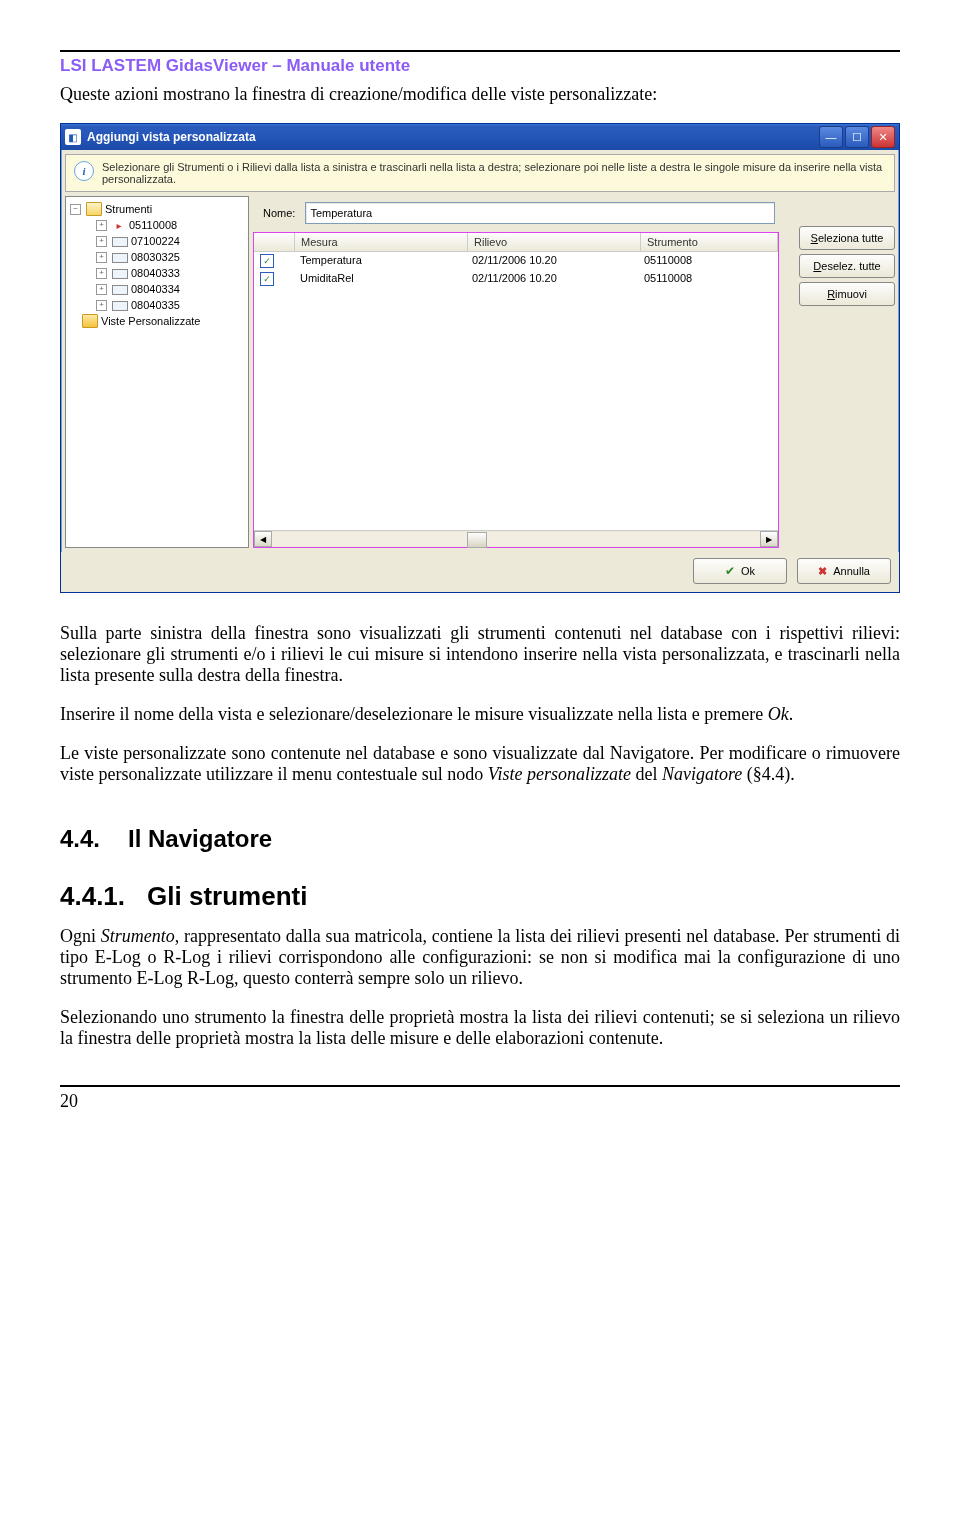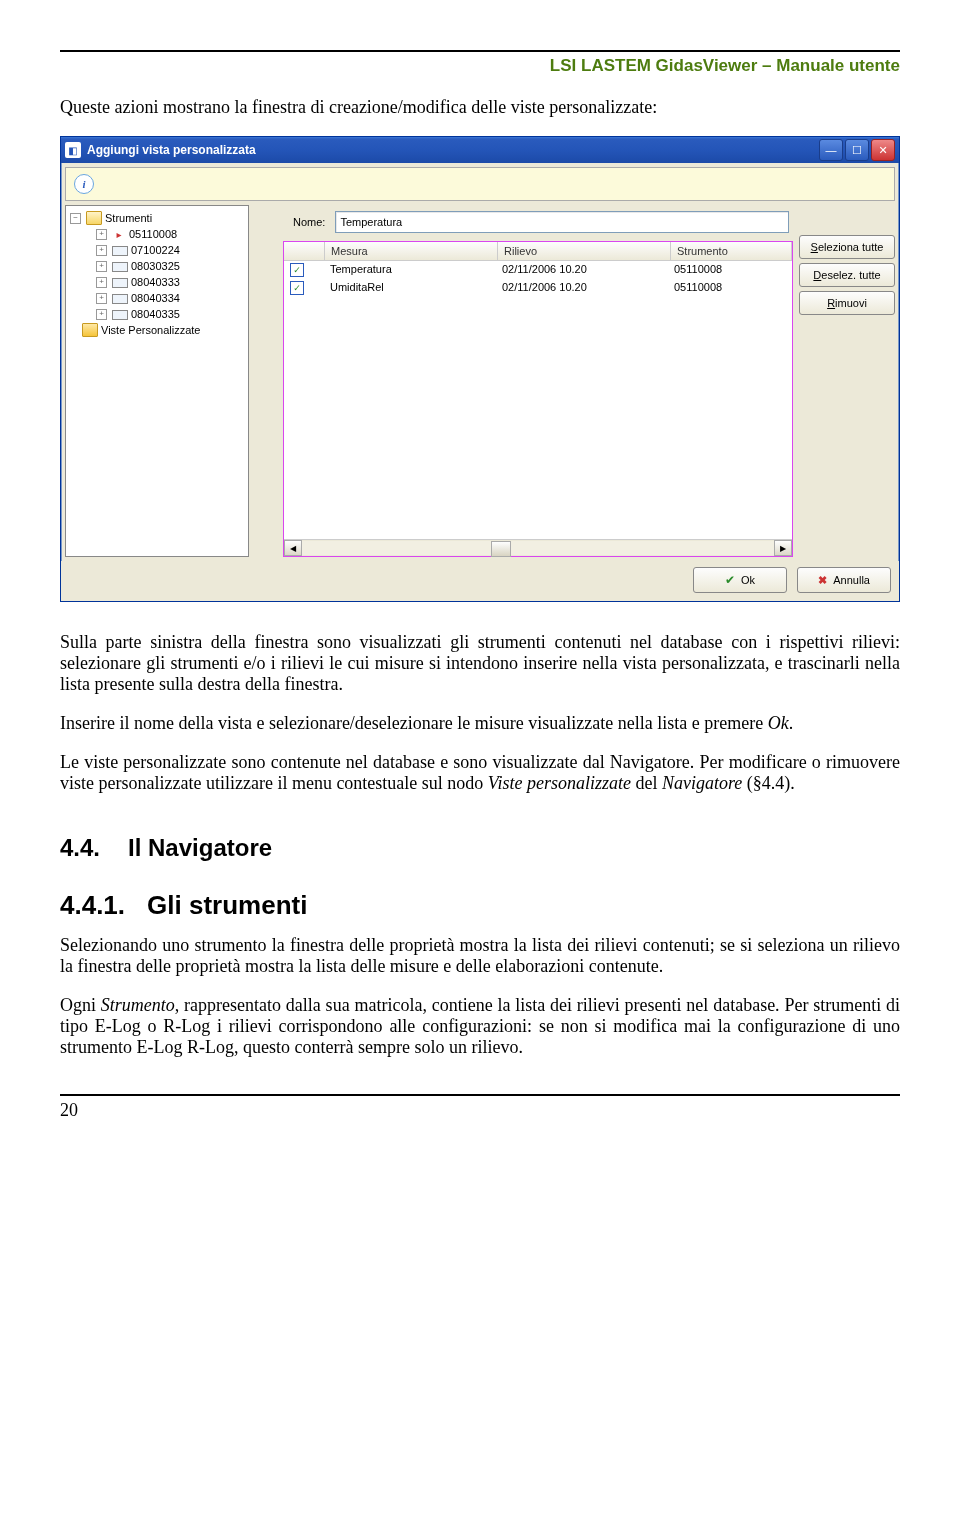--- a/index.html
+++ b/index.html
@@ -13,26 +13,26 @@
   }
   .page {
     padding: 50px 60px 40px 60px;
     position: relative;
   }
   .header-line {
     border-top: 2px solid #000;
     margin: 0 0 4px 0;
   }
   .header-bar {
-    text-align: right;
+    text-align: left;
     font-family: Arial, sans-serif;
     font-weight: bold;
     font-size: 17px;
-    color: #4d7c0f;
-    margin-bottom: 21px;
+    color: #8b5cf6;
+    margin-bottom: 8px;
   }
   .para { margin: 0 0 18px 0; text-align: justify; }
   .italic { font-style: italic; }
 
   
   .win {
     border: 1px solid #003399;
     font-family: Tahoma, Arial, sans-serif;
     font-size: 11px;
     background: #ece9d8;
@@ -99,21 +99,21 @@
     height: 16px;
     white-space: nowrap;
     gap: 3px;
   }
   .exp { width: 9px; height: 9px; border:1px solid #999; font-size:8px; line-height:7px; text-align:center; color:#666; background:#fff; margin-right:2px;}
   .ico { width: 14px; height: 12px; display: inline-flex; align-items:center; justify-content:center; }
   .ico-folder { background: linear-gradient(#ffe9a6,#f5c43a); border:1px solid #c89a20; border-radius:1px; }
   .ico-folder-open { background: linear-gradient(#fff3c8,#f7d666); border:1px solid #c89a20; border-radius:1px; }
   .ico-dev { border:1px solid #888;background:#eef4fb; height:8px; margin-top:2px;}
   .ico-flag { color:#c33; font-size:10px;}
-  .right-pane { flex: 1; display: flex; gap: 6px; margin-left: 30px; }
+  .right-pane { flex: 1; display: flex; gap: 20px; }
   .center-col { flex: 1; display:flex; flex-direction:column; }
   .name-row { display:flex; align-items:center; gap:10px; padding: 6px 4px 8px 10px; font-size:11px;}
   .name-input {
     flex:1; height:18px; border:1px solid #7f9db9; background:#fff;
     font-size:11px; padding:1px 4px; box-shadow: inset 1px 1px 0 #e8e8e8;
   }
   .table-wrap {
     flex:1; border:1px solid #d946ef; background:#fff; display:flex; flex-direction:column;
   }
   .thead { display:flex; background: linear-gradient(#fff,#edeadb); border-bottom:1px solid #ccc; }
@@ -185,20 +185,21 @@
       <span class="tb-icon">◧</span>
       <span class="tb-title">Aggiungi vista personalizzata</span>
       <div class="tb-btns">
         <div class="tb-btn tb-min">—</div>
         <div class="tb-btn tb-max">☐</div>
         <div class="tb-btn tb-close">✕</div>
       </div>
     </div>
     <div class="infobar">
       <span class="info-icon">i</span>
+      <span>Selezionare gli Strumenti o i Rilievi dalla lista a sinistra e trascinarli nella lista a destra; selezionare poi nelle liste a destra le singole misure da inserire nella vista personalizzata.</span>
     </div>
     <div class="body-row">
       <div class="left-pane">
         <div class="tree-row indent0">
           <span class="exp">−</span>
           <span class="ico ico-folder-open"></span>
           <span>Strumenti</span>
         </div>
         <div class="tree-row indent2">
             <span class="exp">+</span>
@@ -308,21 +309,21 @@
 
   <h1 class="section">
     <span class="num">4.4.</span><span>Il Navigatore</span>
   </h1>
 
 
   <h2 class="sub">
     <span class="num">4.4.1.</span><span>Gli strumenti</span>
   </h2>
 
-  <p class="para">Selezionando uno strumento la finestra delle proprietà mostra la lista dei rilievi contenuti; se si seleziona un rilievo la finestra delle proprietà mostra la lista delle misure e delle elaborazioni contenute.</p>
-
   <p class="para">
     <span>Ogni </span><span class="italic">Strumento</span><span>, rappresentato dalla sua matricola, contiene la lista dei rilievi presenti nel database. Per strumenti di tipo E-Log o R-Log i rilievi corrispondono alle configurazioni: se non si modifica mai la configurazione di uno strumento E-Log R-Log, questo conterrà sempre solo un rilievo.</span>
   </p>
 
+  <p class="para">Selezionando uno strumento la finestra delle proprietà mostra la lista dei rilievi contenuti; se si seleziona un rilievo la finestra delle proprietà mostra la lista delle misure e delle elaborazioni contenute.</p>
+
   <div class="footer-line"></div>
   <div class="page-num">20</div>
 </div>
 
 </body></html>

